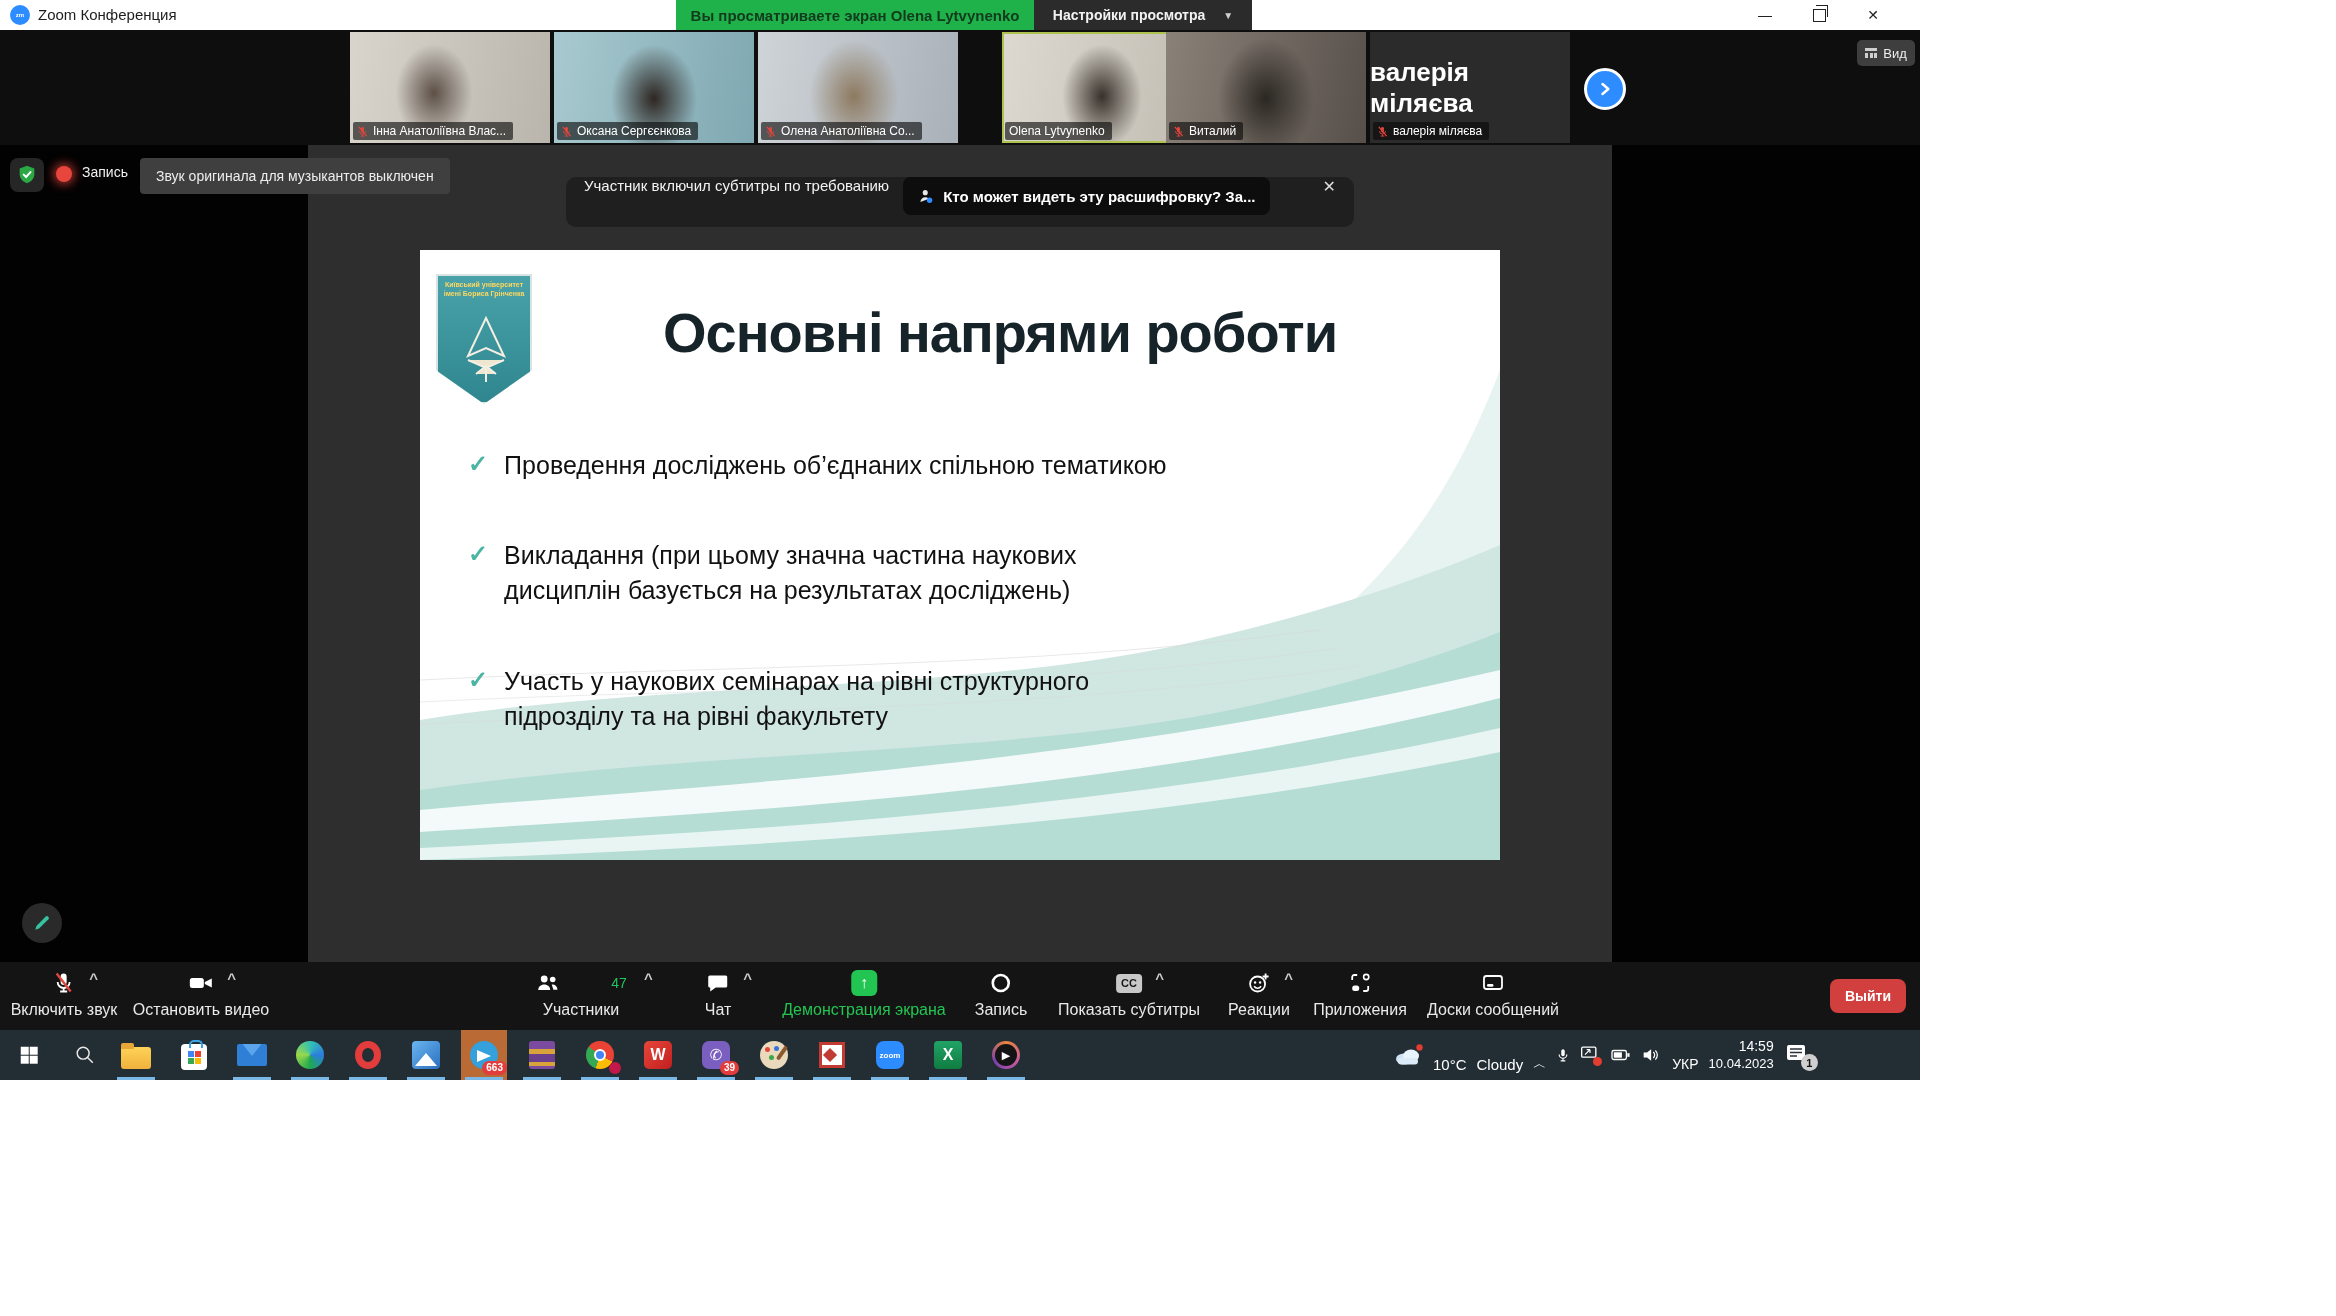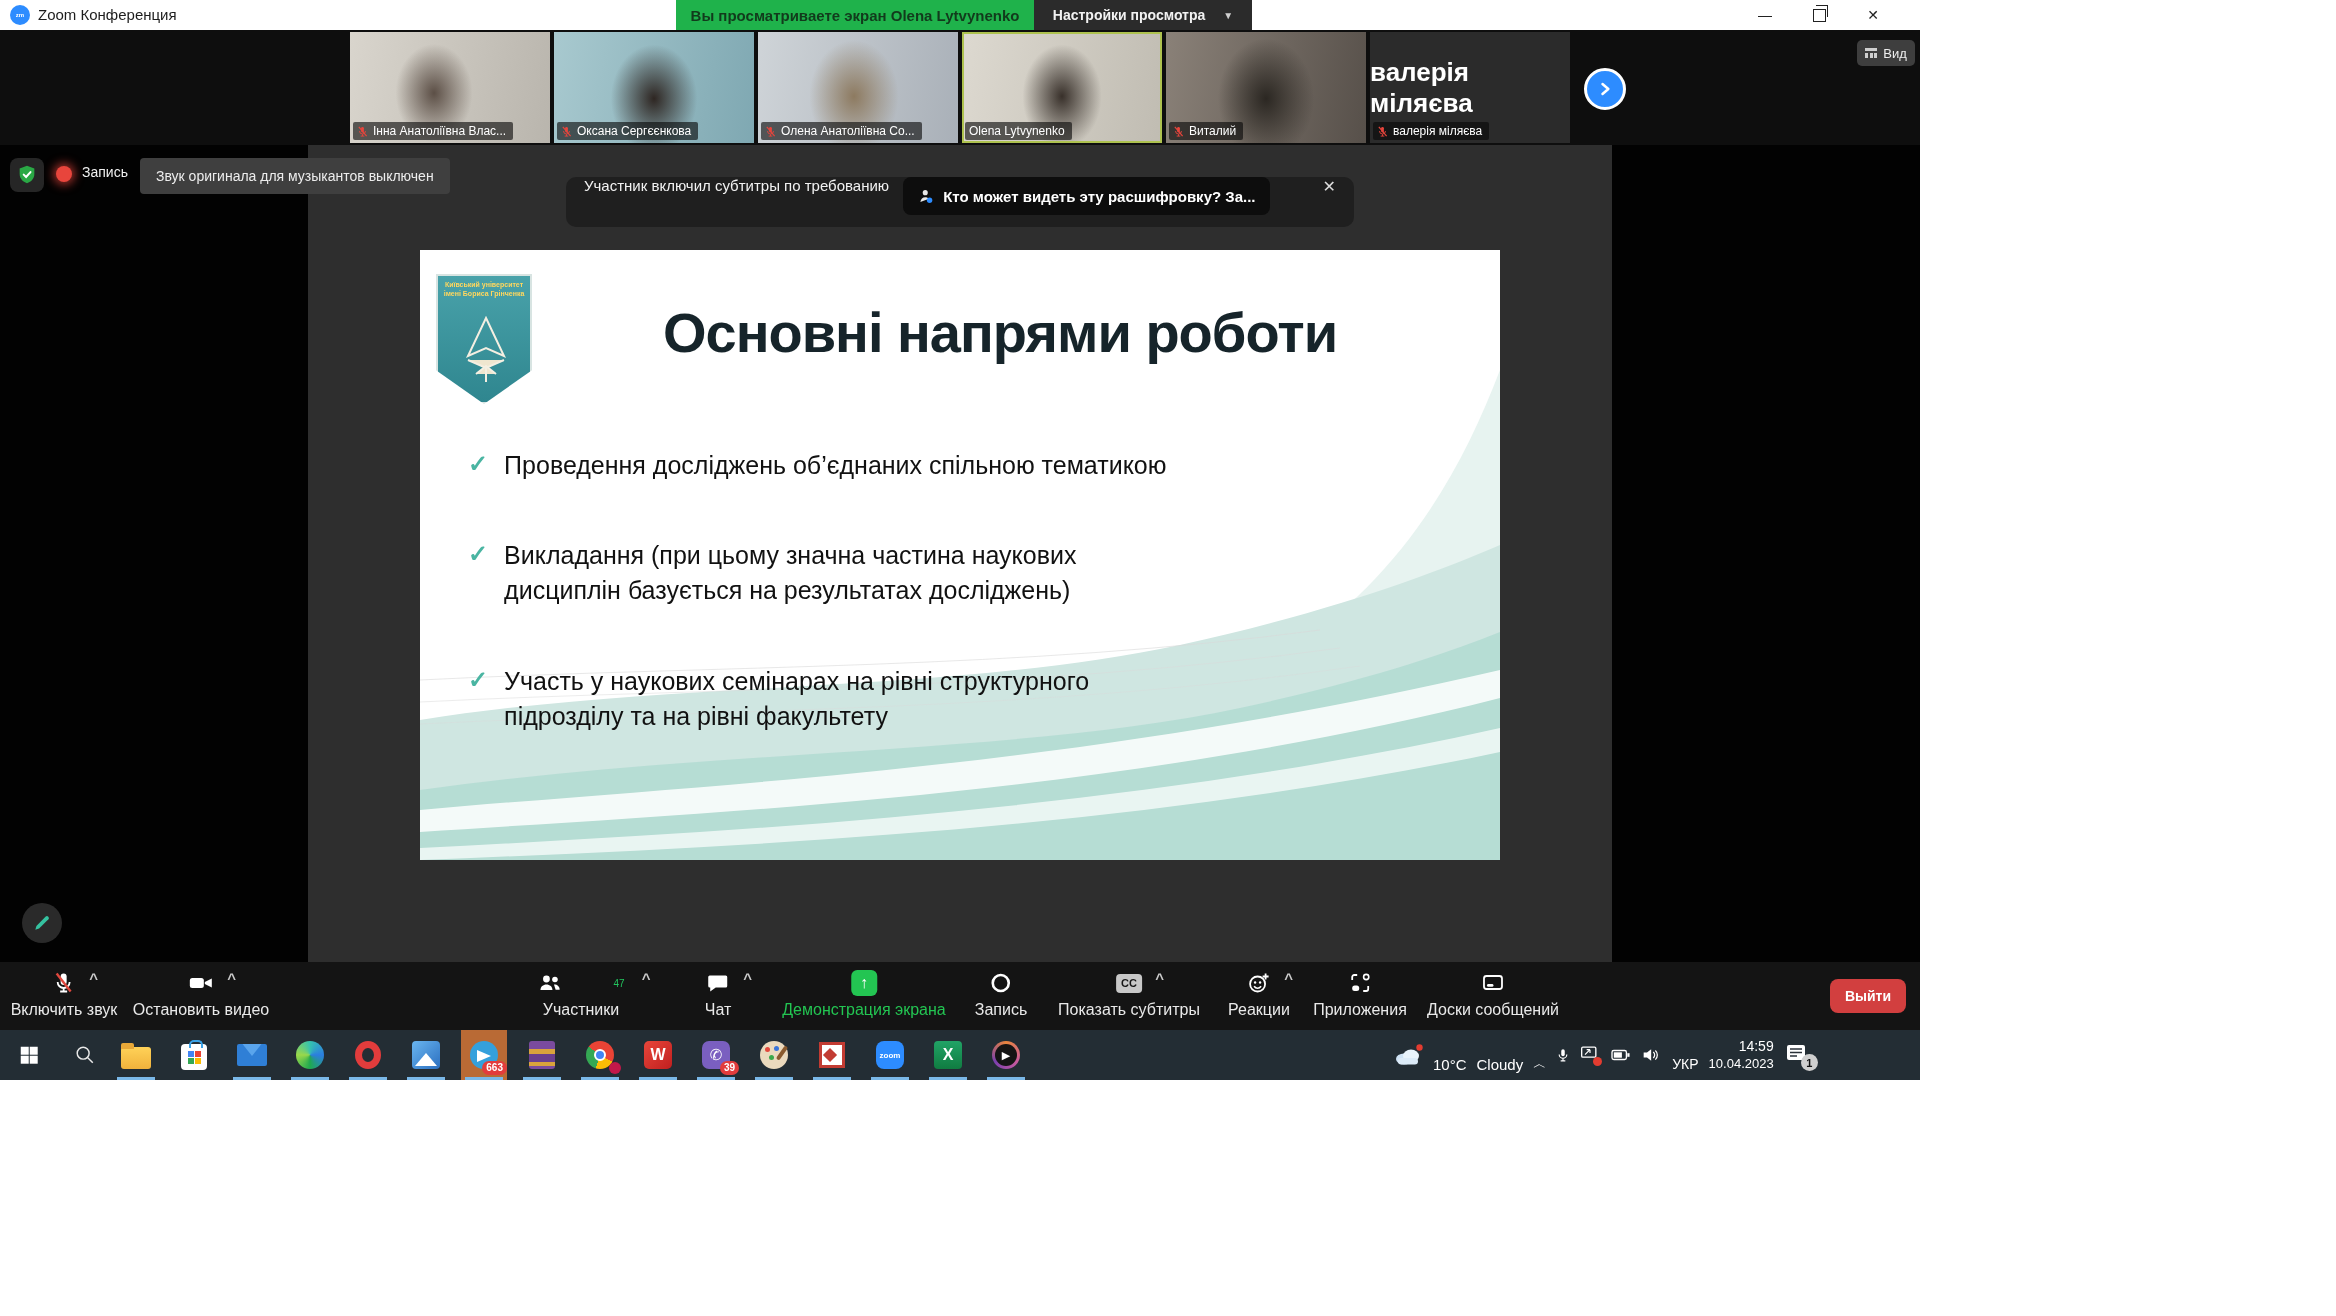--- a/index.html
+++ b/index.html
@@ -21,21 +21,21 @@
   .restore-glyph{width:11px;height:11px;border:1.4px solid #222;position:relative;}
   .restore-glyph:before{content:"";position:absolute;left:2px;top:-5px;width:11px;height:11px;border:1.4px solid #222;border-left:none;border-bottom:none;}
   
   #strip{left:0;top:30px;width:1920px;height:115px;background:#0e0e0e;}
   .tile{top:2px;width:200px;height:111px;overflow:hidden;background:#333;}
   .tile .label{position:absolute;left:3px;bottom:3px;display:flex;align-items:center;gap:5px;
     background:rgba(8,8,8,.62);color:#fff;font-size:12px;padding:2px 7px 2px 4px;border-radius:2px;white-space:nowrap;max-width:186px;overflow:hidden;}
   .t1{background:radial-gradient(ellipse 55px 70px at 42% 55%, #5c4f46 0%, rgba(92,79,70,0) 70%),linear-gradient(100deg,#d9d5cd,#b9b5ad);}
   .t2{background:radial-gradient(ellipse 60px 75px at 50% 60%, #2e2622 0%, rgba(46,38,34,0) 72%),linear-gradient(100deg,#a8c9cf,#7fa8b2);}
   .t3{background:radial-gradient(ellipse 62px 78px at 48% 58%, #8d7a60 0%, rgba(141,122,96,0) 72%),linear-gradient(100deg,#cfd4d8,#a9b0b8);}
-  .t4{background:radial-gradient(ellipse 55px 72px at 50% 58%, #38302a 0%, rgba(56,48,42,0) 72%),linear-gradient(100deg,#ddd9d0,#c0bcb2);}
+  .t4{background:radial-gradient(ellipse 55px 72px at 50% 58%, #38302a 0%, rgba(56,48,42,0) 72%),linear-gradient(100deg,#ddd9d0,#c0bcb2);margin-left:40px;}
   .t5{background:radial-gradient(ellipse 64px 80px at 50% 60%, #2b2722 0%, rgba(43,39,34,0) 75%),linear-gradient(100deg,#8a8178,#57504a);}
   .t6{background:#2b2b2b;display:flex;align-items:center;justify-content:center;}
   .t6 .big-name{color:#fff;font-size:26px;font-weight:bold;}
   .tile.active{outline:2px solid #aec24f;outline-offset:-2px;}
   .next-btn{left:1584px;top:38px;width:42px;height:42px;border-radius:50%;background:#2d8cff;border:3px solid #fff;
     box-sizing:border-box;display:flex;align-items:center;justify-content:center;}
   .view-btn{left:1857px;top:10px;width:58px;height:26px;background:#3e3e3e;border-radius:5px;color:#eee;
     font-size:13px;display:flex;align-items:center;justify-content:center;gap:6px;}
   .grid-ic{width:12px;height:10px;background:
     linear-gradient(#cfcfcf,#cfcfcf) 0 0/12px 3px no-repeat,
@@ -66,21 +66,21 @@
   #toast .msg{color:#f2f2f2;font-size:15px;white-space:nowrap;}
   #toast .pill{background:#0d0d0d;border-radius:8px;height:38px;display:flex;align-items:center;gap:8px;padding:0 14px;color:#fff;font-size:15px;font-weight:bold;white-space:nowrap;}
   #toast .close{margin-left:auto;color:#ddd;font-size:16px;}
   .pencil-btn{left:22px;top:903px;width:40px;height:40px;border-radius:50%;background:#2a2a2a;display:flex;align-items:center;justify-content:center;}
   
   #toolbar{left:0;top:962px;width:1920px;height:68px;background:#141414;}
   .ti{position:absolute;top:8px;transform:translateX(-50%);display:flex;flex-direction:column;align-items:center;gap:5px;}
   .ti .lbl{color:#e9e9e9;font-size:16px;white-space:nowrap;text-align:right;}
   .ti .icon-row{display:flex;align-items:center;gap:6px;height:26px;position:relative;}
   .caret{color:#c9c9c9;font-size:15px;position:absolute;right:-22px;top:0;font-weight:bold;}
-  .count{color:#22c55e;font-size:10px;margin-left:44px;}
+  .count{color:#22c55e;font-size:14px;margin-left:44px;}
   .share-ic{width:26px;height:26px;border-radius:6px;background:#23c552;display:flex;align-items:center;justify-content:center;color:#fff;font-size:16px;font-weight:bold;}
   .cc-ic{width:26px;height:19px;border-radius:4px;background:#c8c8c8;color:#161616;font-size:11px;font-weight:bold;display:flex;align-items:center;justify-content:center;}
   .leave-btn{left:1830px;top:17px;width:76px;height:34px;background:#d23f3f;border-radius:8px;color:#fff;
     font-size:14px;font-weight:bold;display:flex;align-items:center;justify-content:center;}
   
   #taskbar{left:0;top:1030px;width:1920px;height:50px;background:#232d34;}
   .slot{position:absolute;top:0;width:46px;height:50px;display:flex;align-items:center;justify-content:center;}
   .underline{position:absolute;bottom:0;left:4px;right:4px;height:3px;background:#7ab8e8;}
   .badge{position:absolute;border-radius:8px;background:#e23c3c;color:#fff;font-size:10px;line-height:1;
     padding:2px 4px;right:0;bottom:5px;font-weight:bold;}

